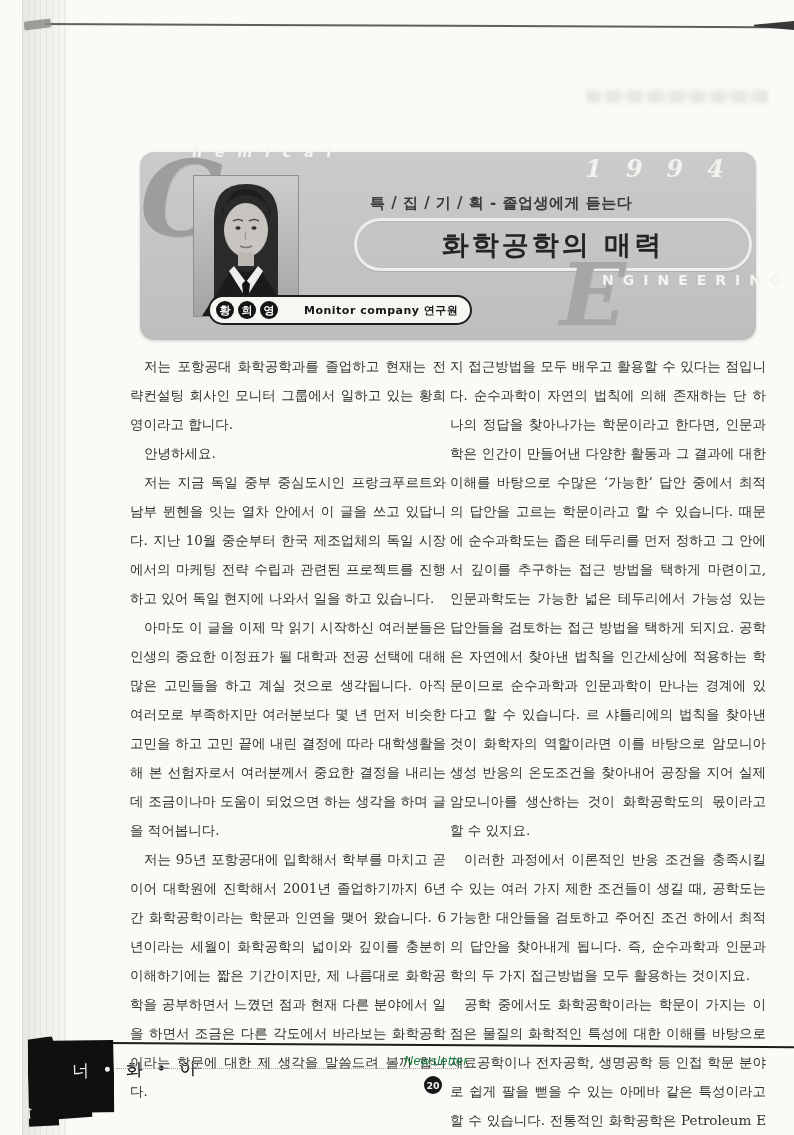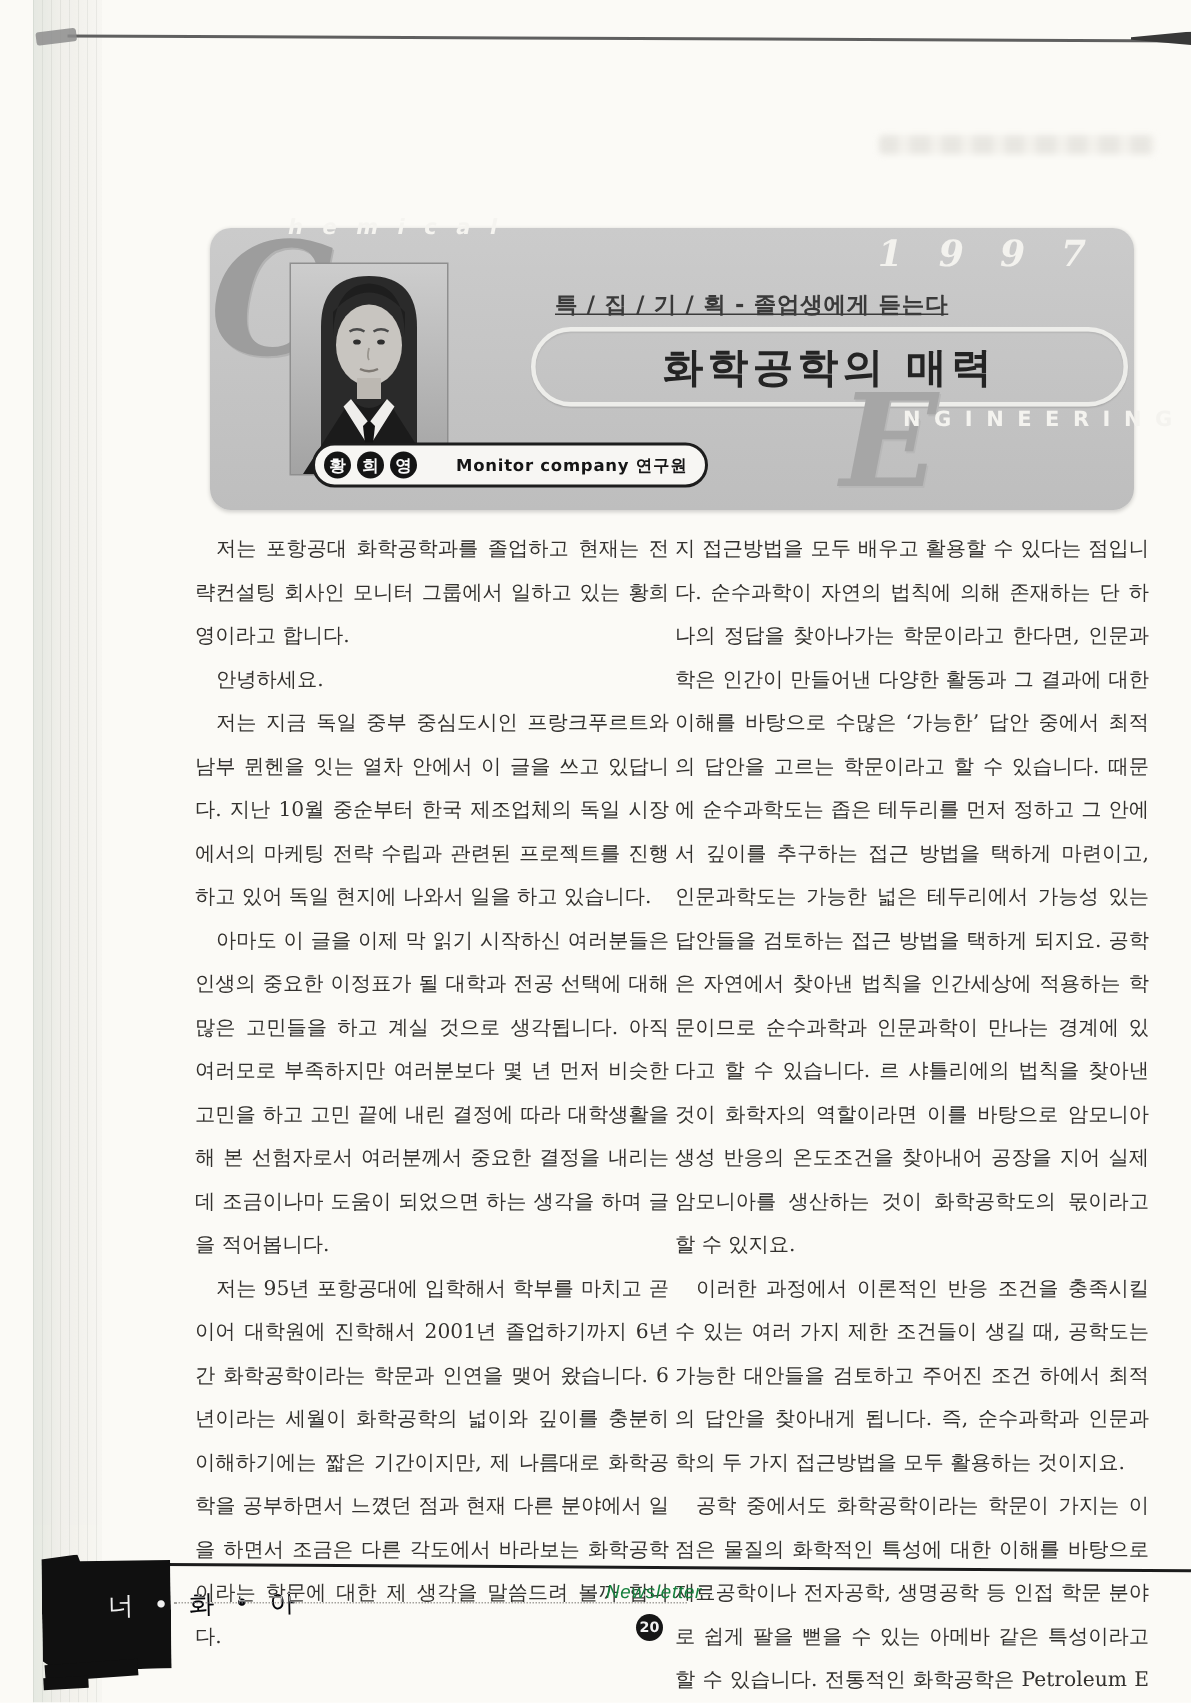--- a/index.html
+++ b/index.html
@@ -51,21 +51,21 @@
     position:absolute;right:8px;top:2px;color:#f3f2ee;
     font:italic 700 24px "DejaVu Serif",serif;letter-spacing:24px;white-space:nowrap;
   }
   .photo{
     position:absolute;left:53px;top:23px;width:104px;height:140px;margin:0;
     border:1px solid #8f8f8f;box-shadow:0 0 0 1px #d6d6d6 inset;
   }
   .photo svg{display:block;width:100%;height:100%;}
   .kicker{
     position:absolute;left:230px;top:42px;width:380px;
-    font:700 15px "DejaVu Sans",sans-serif;color:#3a3a3a;letter-spacing:.5px;text-decoration:underline;
+    font:700 15px "DejaVu Sans",sans-serif;color:#3a3a3a;letter-spacing:.5px;
   }
   .title-capsule{
     position:absolute;left:214px;top:66px;width:392px;height:47px;
     border:3px solid #ededea;border-radius:27px;
     box-shadow:0 1px 1px rgba(0,0,0,.12), inset 0 1px 1px rgba(0,0,0,.08);
     display:flex;align-items:center;justify-content:center;
   }
   .article-title{
     font:700 27px "DejaVu Serif",serif;color:#242424;letter-spacing:3px;white-space:nowrap;
   }
@@ -132,21 +132,21 @@
 
 <div class="left-edge"></div>
 <div class="top-scan-line"></div>
 <div class="top-scan-wedge"></div>
 <div class="top-left-mark"></div>
 <div class="bleed-right"></div>
 
 <section class="header-card">
   <div class="decor-c">C</div>
   <div class="decor-chemical">hemical</div>
-  <div class="decor-year">1997</div>
+  <div class="decor-year">1994</div>
 
   <figure class="photo">
     <svg viewBox="0 0 104 140" xmlns="http://www.w3.org/2000/svg">
       <defs>
         <linearGradient id="pbg" x1="0" y1="0" x2="0" y2="1">
           <stop offset="0" stop-color="#cdcdcd"></stop>
             <stop offset="1" stop-color="#a3a3a3"></stop>
         </linearGradient>
       </defs>
       <rect width="104" height="140" fill="url(#pbg)"></rect>

